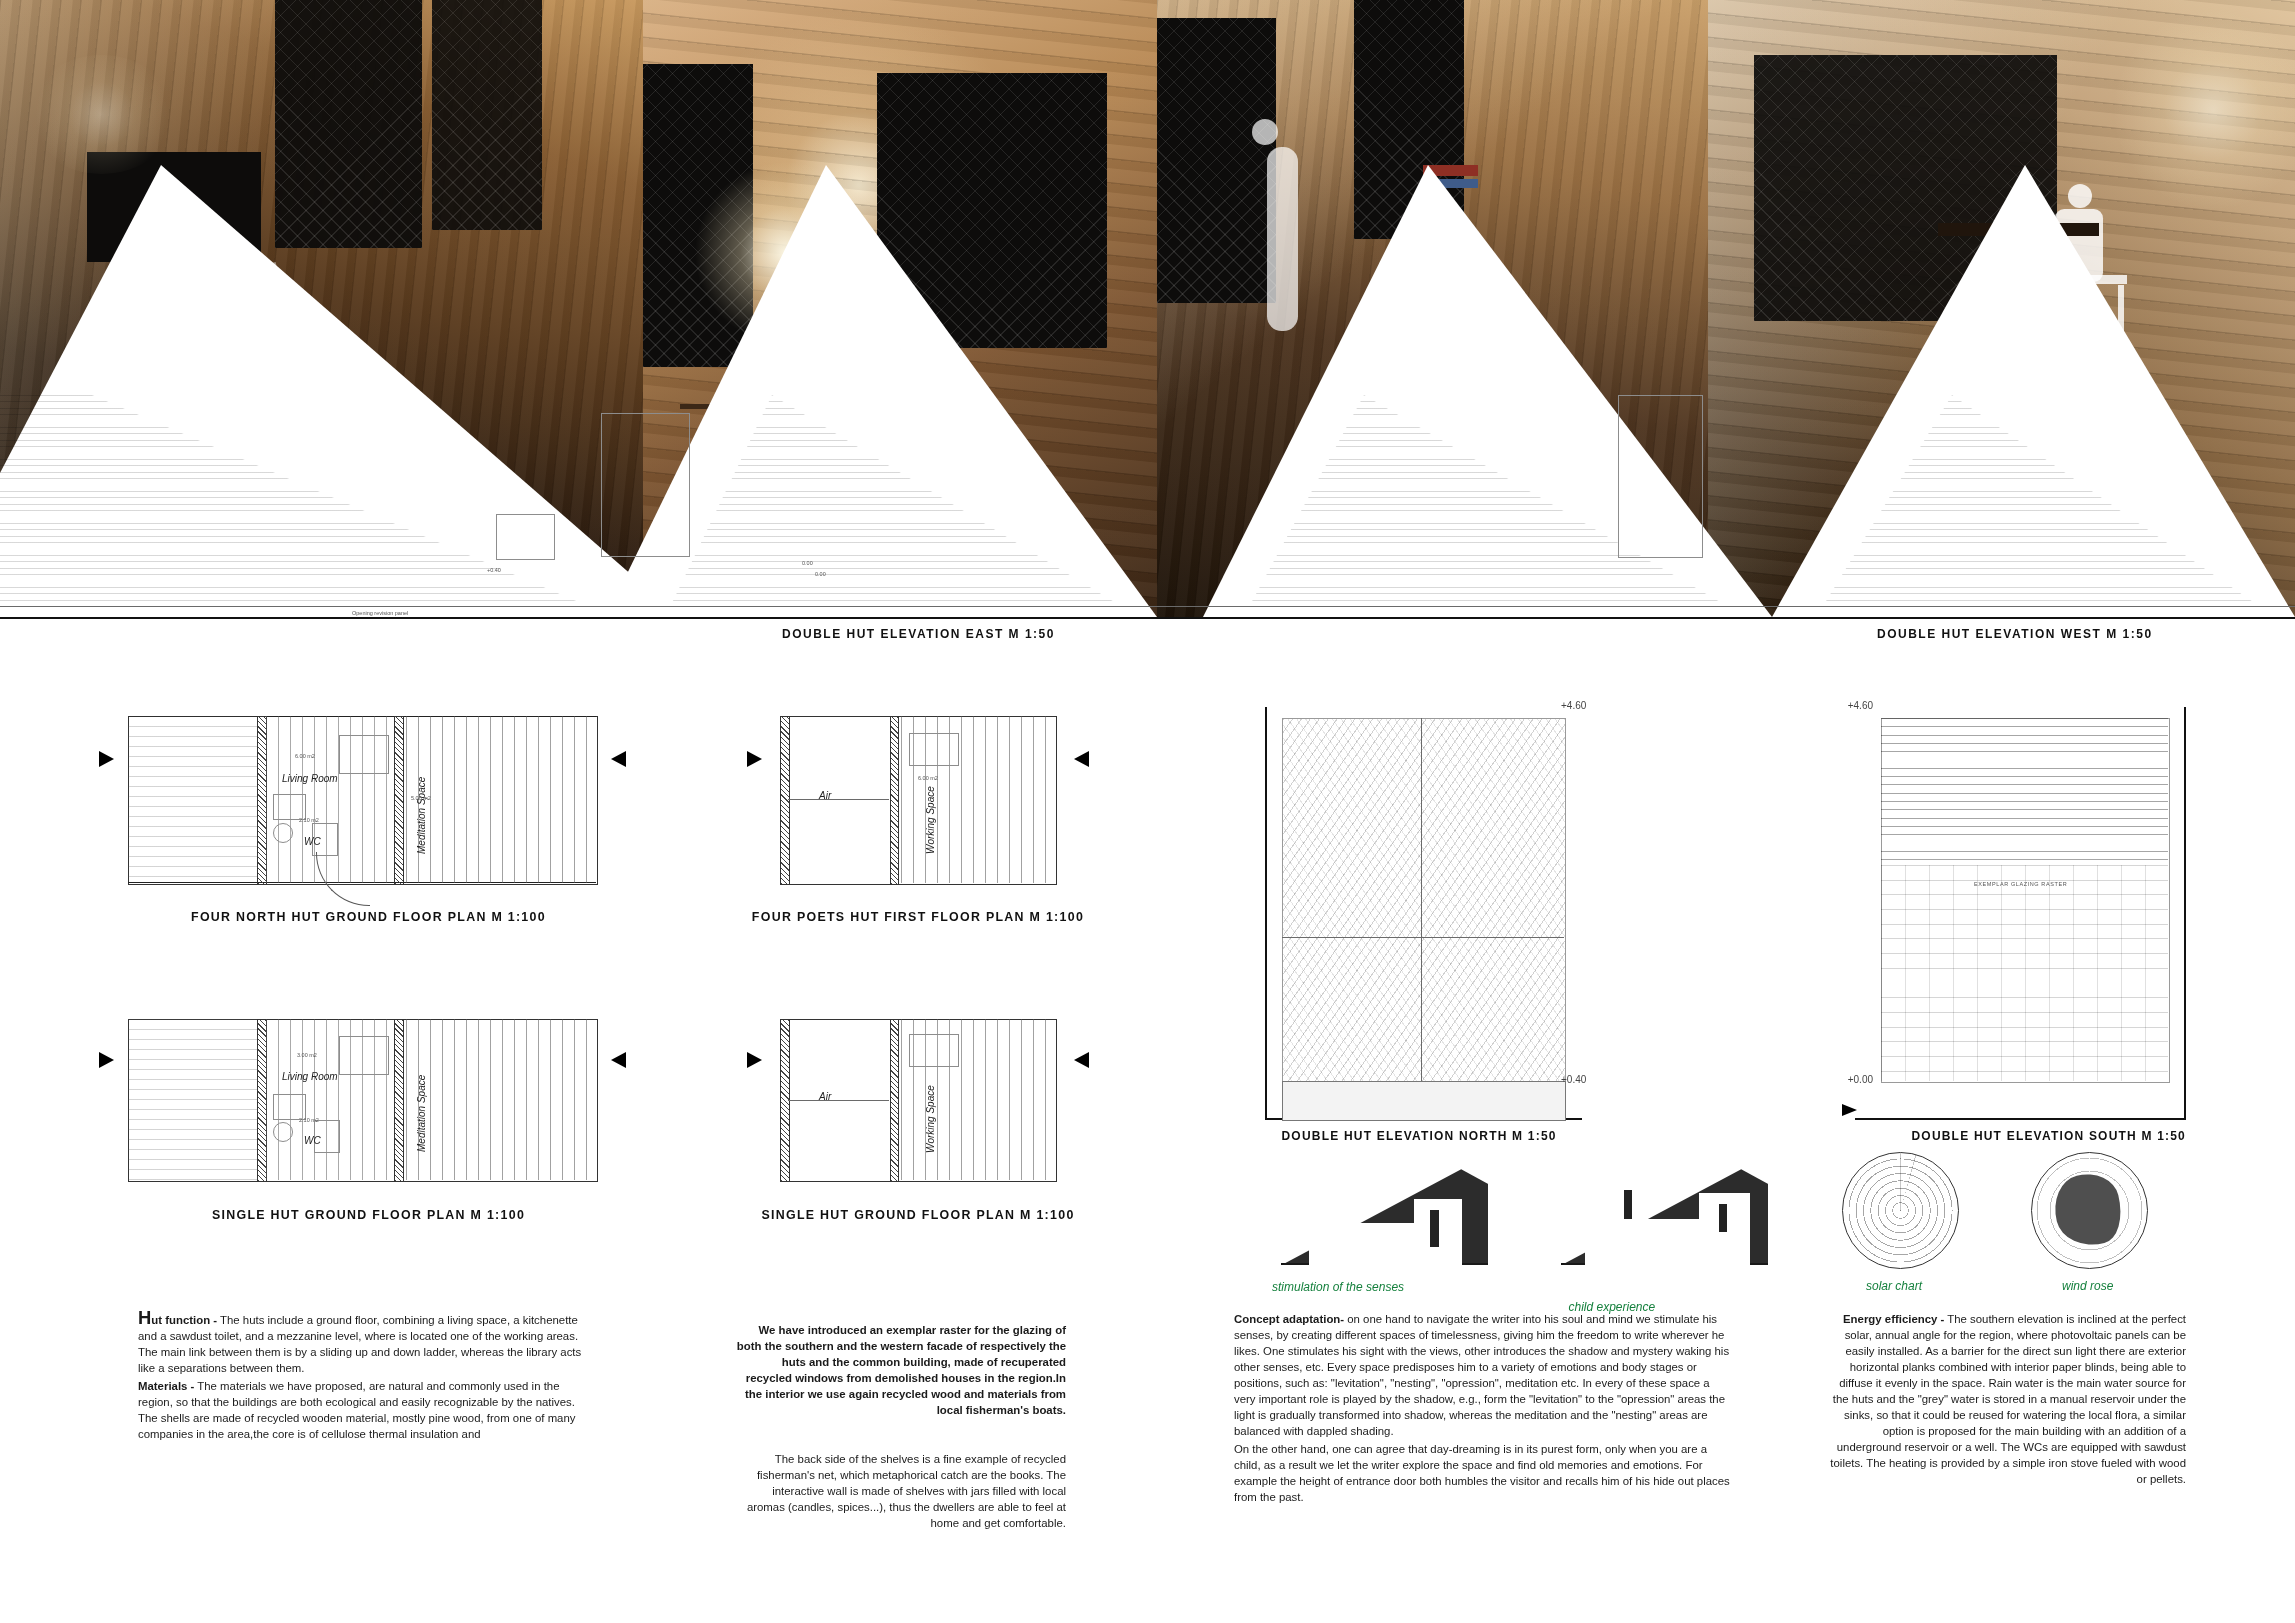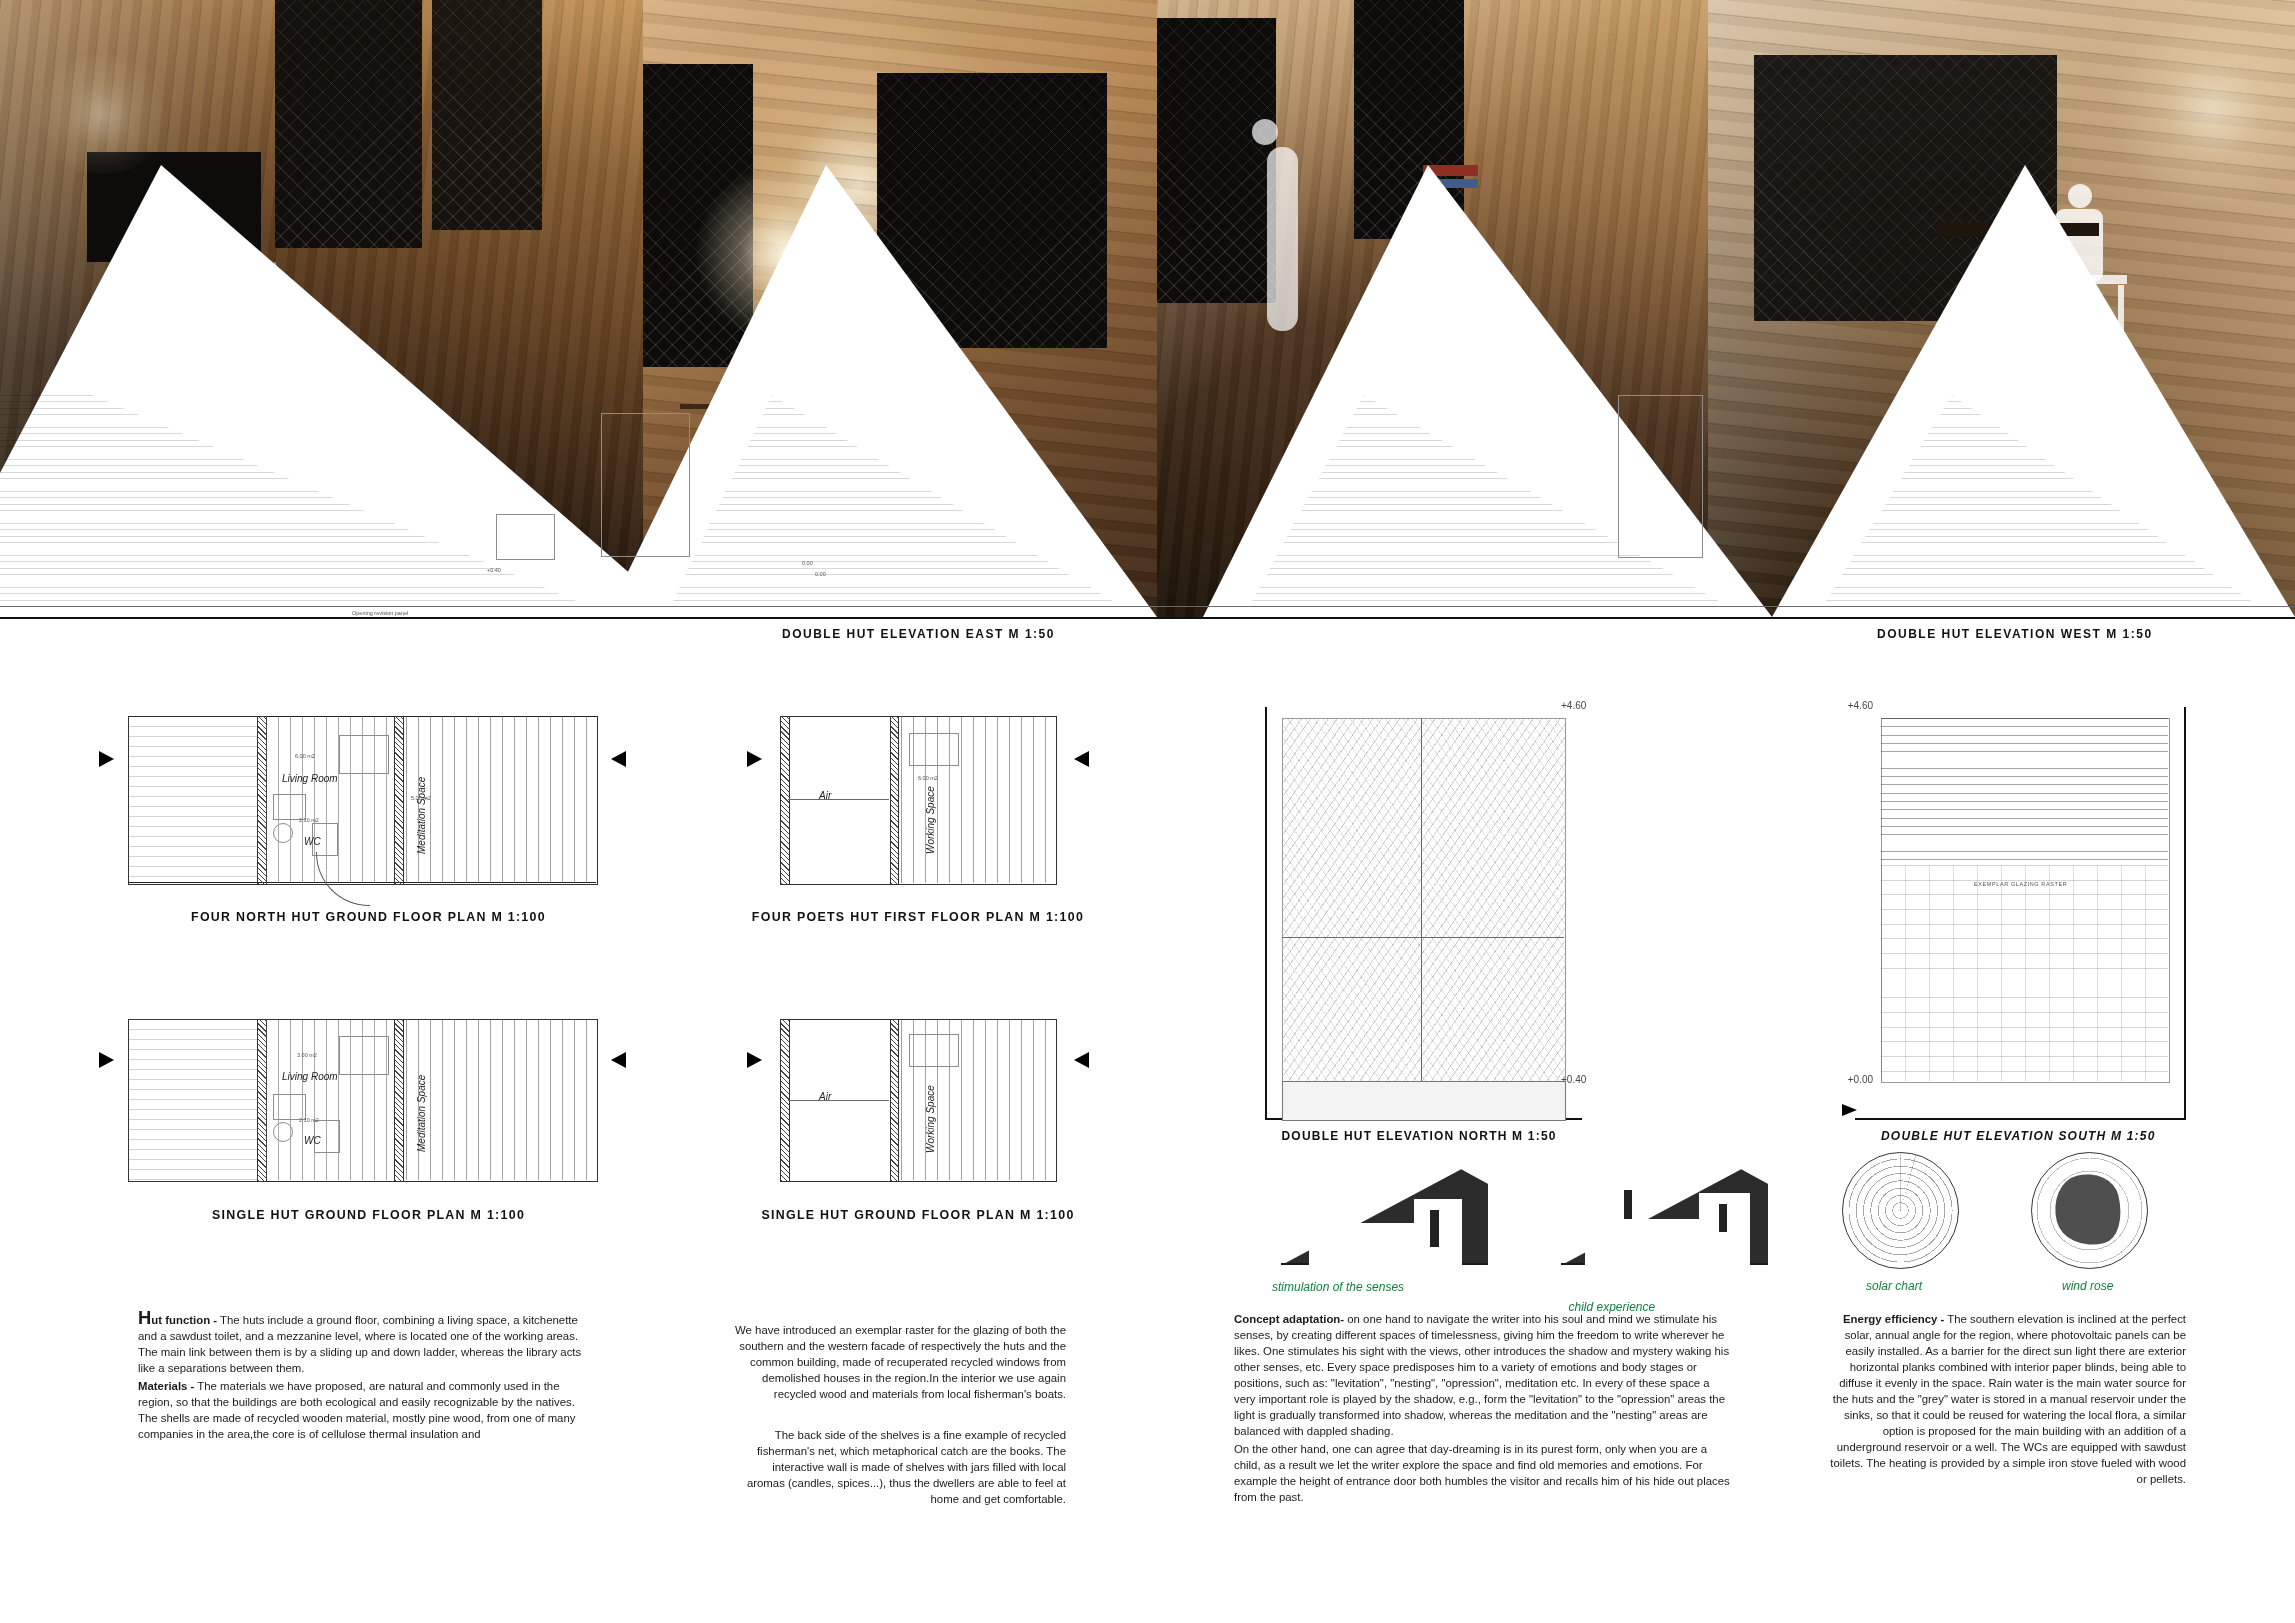--- a/index.html
+++ b/index.html
@@ -442,21 +442,21 @@
   <div class="rect-thin" style="left:26px; top:11px; width:287px; height:363px; border-color:#9a9a9a;"></div>
   <div style="position:absolute; left:26px; top:11px; width:287px; height:147px;
               background-image: repeating-linear-gradient(180deg, rgba(0,0,0,.35) 0 0.9px, transparent 0.9px 8.3px);"></div>
   <div style="position:absolute; left:26px; top:158px; width:287px; height:216px;
               background-image: repeating-linear-gradient(180deg, rgba(0,0,0,.16) 0 0.9px, transparent 0.9px 14.7px),
                                 repeating-linear-gradient(90deg, rgba(0,0,0,.12) 0 0.9px, transparent 0.9px 24px);"></div>
   <div class="micro" style="left:119px; top:174px; letter-spacing:0.6px;">EXEMPLAR GLAZING RASTER</div>
   <div class="lvl" style="left:-7.3px; top:-7.3px;">+4.60</div>
   <div class="lvl" style="left:-7.3px; top:367px;">+0.00</div>
   <div class="tri-mark tri-right" style="left:-13px; top:397px; border-top-width:6.4px; border-bottom-width:6.4px; border-right-width:13px;"></div>
-  <div class="elev-label" style="left:26px; top:422px; width:305px;font-style:italic;">DOUBLE HUT ELEVATION SOUTH M 1:50</div>
+  <div class="elev-label" style="left:26px; top:422px; text-align:right; width:305px;">DOUBLE HUT ELEVATION SOUTH M 1:50</div>
 </div>
 
 <div class="diagram" style="left:1272px; top:1162px; width:230px; height:115px;">
   <div style="position:absolute; left:9.2px; top:101px; width:207px; height:1.8px; background:#111;"></div>
   <div style="position:absolute; left:9.2px; top:7.3px; width:207px; height:96px;
               background:#1a1a1a;
               clip-path: polygon(180px 0px, 207px 14.7px, 207px 96px, 0px 96px);
               opacity:.92;"></div>
   <div style="position:absolute; left:37px; top:61px; width:110px; height:42px; background:#fff;"></div>
   <div style="position:absolute; left:142px; top:37px; width:48px; height:66px; background:#fff;"></div>
@@ -491,21 +491,21 @@
 <div class="txt-col align-left" style="left:138px; top:1311px; width:459px;">
   <p>
     <span class="drop">H</span><span class="bold">ut function -</span><span> The huts include a ground floor, combining a living space, a kitchenette and a sawdust toilet, and a mezzanine level, where is located one of the working areas. The main link between them is by a sliding up and down ladder, whereas the library acts like a separations between them.</span>
   </p>
   <p>
     <span class="bold">Materials -</span><span> The materials we have proposed, are natural and commonly used in the region, so that the buildings are both ecological and easily recognizable by the natives. The shells are made of recycled wooden material, mostly pine wood, from one of many companies in the area,the core is of cellulose thermal insulation and</span>
   </p>
 </div>
 
 <div class="txt-col align-right" style="left:735px; top:1322px; width:331px;">
-  <p style="margin-bottom:25px;">We have introduced an exemplar raster for the glazing of both the southern and the western facade of respectively the huts and the common building, made of recuperated recycled windows from demolished houses in the region.In the interior we use again recycled wood and materials from local fisherman's boats.</p>
+  <p style="margin-bottom:33px;font-weight:bold;">We have introduced an exemplar raster for the glazing of both the southern and the western facade of respectively the huts and the common building, made of recuperated recycled windows from demolished houses in the region.In the interior we use again recycled wood and materials from local fisherman's boats.</p>
   <p>The back side of the shelves is a fine example of recycled fisherman's net, which metaphorical catch are the books. The interactive wall is made of shelves with jars filled with local aromas (candles, spices...), thus the dwellers are able to feel at home and get comfortable.</p>
 </div>
 
 <div class="txt-col align-left" style="left:1234px; top:1311px; width:496px;">
   <p>
     <span class="bold">Concept adaptation-</span><span> on one hand to navigate the writer into his soul and mind we stimulate his senses, by creating different spaces of timelessness, giving him the freedom to write wherever he likes. One stimulates his sight with the views, other introduces the shadow and mystery waking his other senses, etc. Every space predisposes him to a variety of emotions and body stages or positions, such as: "levitation", "nesting", "opression", meditation etc. In every of these space a very important role is played by the shadow, e.g., form the "levitation" to the "opression" areas the light is gradually transformed into shadow, whereas the meditation and the "nesting" areas are balanced with dappled shading.</span>
   </p>
   <p>On the other hand, one can agree that day-dreaming is in its purest form, only when you are a child, as a result we let the writer explore the space and find old memories and emotions. For example the height of entrance door both humbles the visitor and recalls him of his hide out places from the past.</p>
 </div>
 

